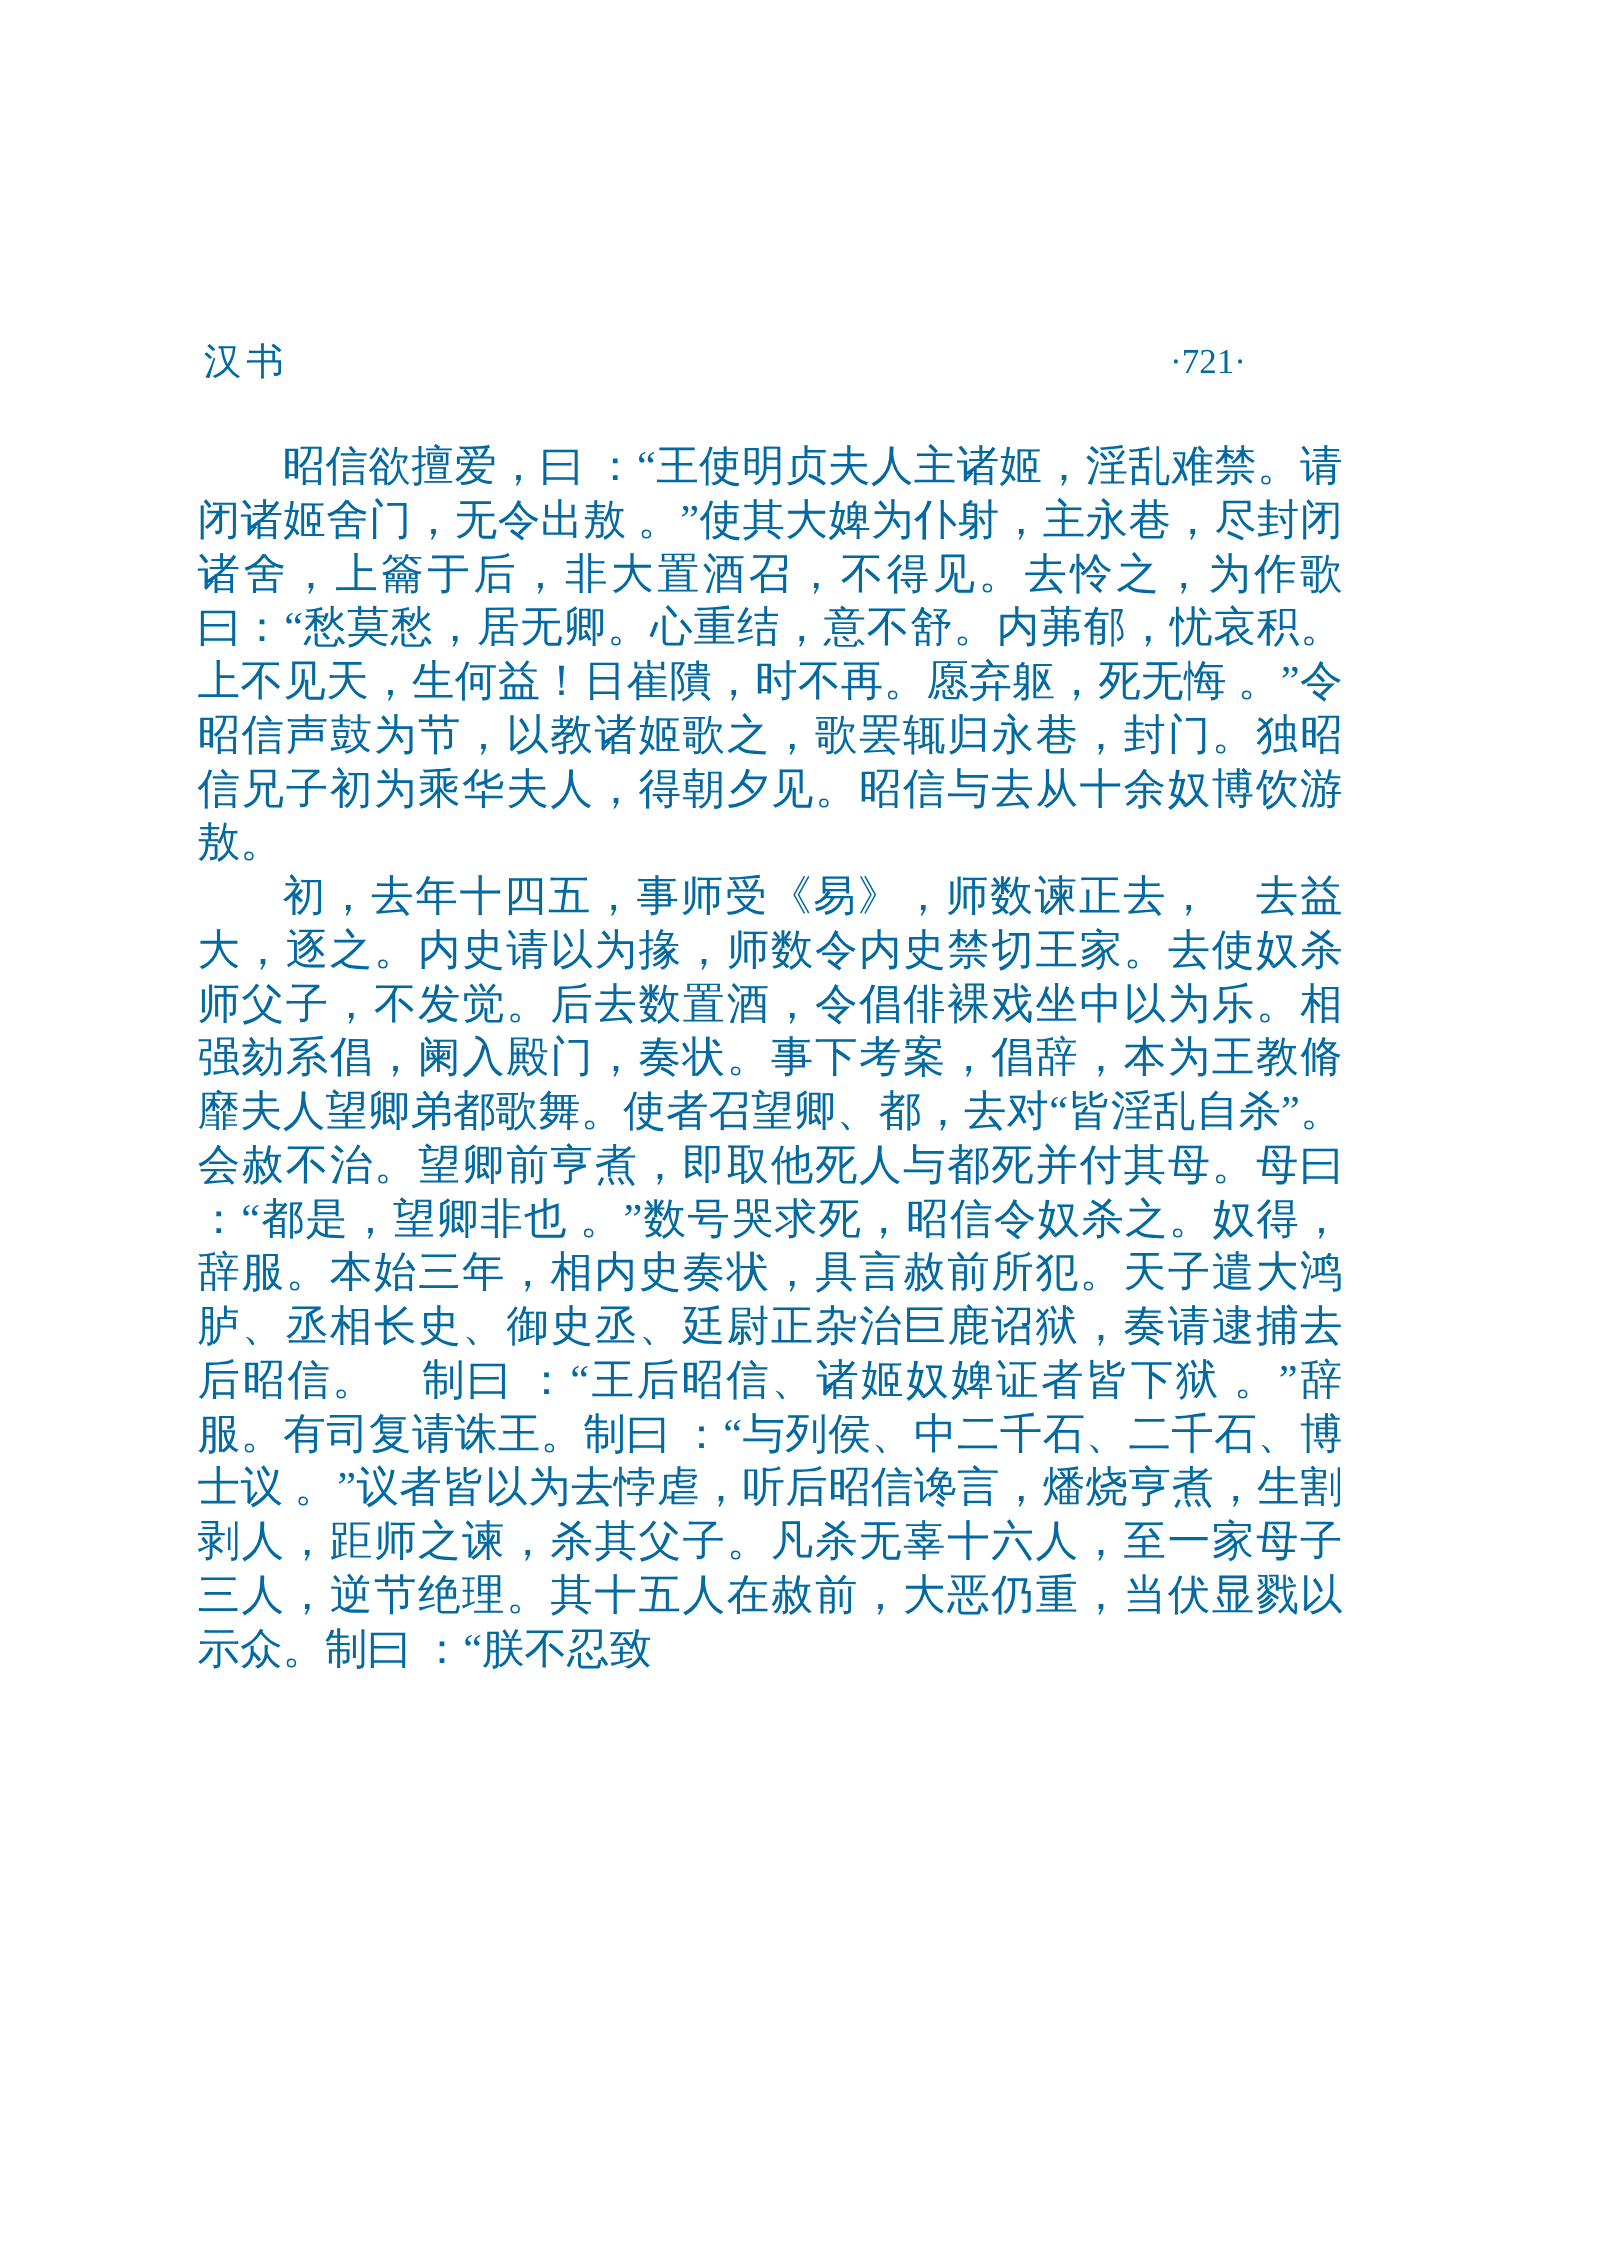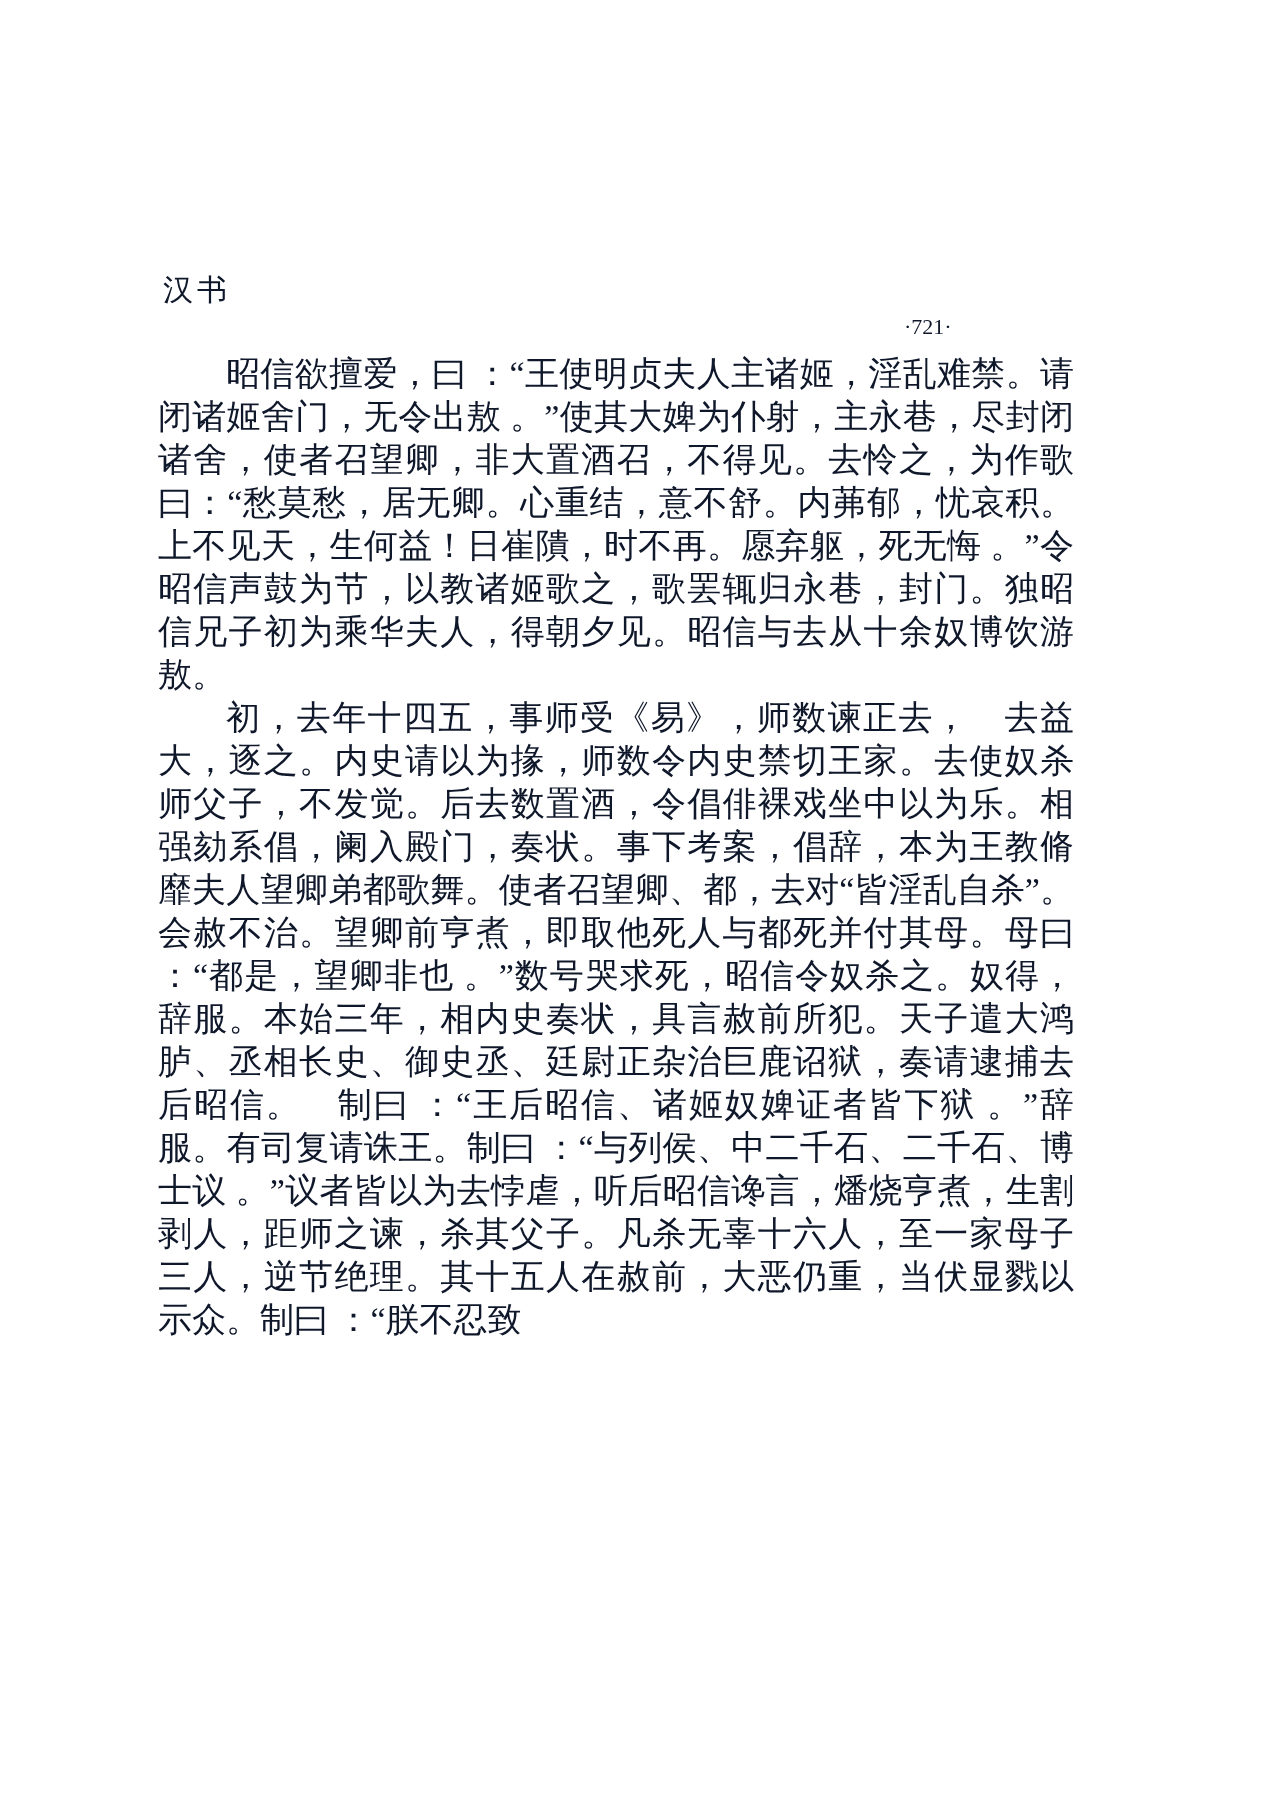--- a/index.html
+++ b/index.html
@@ -7,46 +7,45 @@
     padding: 0;
     background: #ffffff;
   }
   .page {
     position: relative;
     width: 1283px;
     height: 1795px;
     background: #ffffff;
     overflow: hidden;
     font-family: "Liberation Serif", "DejaVu Serif", serif;
-    color: #0f172a;
+    color: #0369a1;
   }
   .running-header {
     position: absolute;
     top: 272px;
     left: 160px;
     width: 916px;
     height: 36px;
   }
   .book-title {
     position: absolute;
     left: 3px;
     top: 0;
     font-size: 30px;
     line-height: 36px;
     letter-spacing: 4px;
     white-space: nowrap;
   }
   .page-number {
     position: absolute;
-    left: 744px;
+    left: 776px;
     top: 0;
-    font-size: 22px;
+    font-size: 28px;
     line-height: 36px;
     white-space: nowrap;
-    margin-top: 37px;
   }
   .text-body {
     position: absolute;
     top: 352px;
     left: 158px;
     width: 916px;
     font-size: 34px;
     line-height: 43px;
     text-align: justify;
   }
@@ -60,17 +59,17 @@
 <body>
 
 <div class="page">
 
   <div class="running-header">
     <span class="book-title">汉书</span>
     <span class="page-number">·721·</span>
   </div>
 
   <div class="text-body">
-    <p>昭信欲擅爱，曰 ：“王使明贞夫人主诸姬，淫乱难禁。请闭诸姬舍门，无令出敖 。”使其大婢为仆射，主永巷，尽封闭诸舍，使者召望卿，非大置酒召，不得见。去怜之，为作歌曰：“愁莫愁，居无卿。心重结，意不舒。内茀郁，忧哀积。上不见天，生何益！日崔隤，时不再。愿弃躯，死无悔 。”令昭信声鼓为节，以教诸姬歌之，歌罢辄归永巷，封门。独昭信兄子初为乘华夫人，得朝夕见。昭信与去从十余奴博饮游敖。</p>
+    <p>昭信欲擅爱，曰 ：“王使明贞夫人主诸姬，淫乱难禁。请闭诸姬舍门，无令出敖 。”使其大婢为仆射，主永巷，尽封闭诸舍，上籥于后，非大置酒召，不得见。去怜之，为作歌曰：“愁莫愁，居无卿。心重结，意不舒。内茀郁，忧哀积。上不见天，生何益！日崔隤，时不再。愿弃躯，死无悔 。”令昭信声鼓为节，以教诸姬歌之，歌罢辄归永巷，封门。独昭信兄子初为乘华夫人，得朝夕见。昭信与去从十余奴博饮游敖。</p>
     <p>初，去年十四五，事师受《易》，师数谏正去，　去益大，逐之。内史请以为掾，师数令内史禁切王家。去使奴杀师父子，不发觉。后去数置酒，令倡俳裸戏坐中以为乐。相强劾系倡，阑入殿门，奏状。事下考案，倡辞，本为王教脩靡夫人望卿弟都歌舞。使者召望卿、都，去对“皆淫乱自杀”。　会赦不治。望卿前亨煮，即取他死人与都死并付其母。母曰 ：“都是，望卿非也 。”数号哭求死，昭信令奴杀之。奴得，辞服。本始三年，相内史奏状，具言赦前所犯。天子遣大鸿胪、丞相长史、御史丞、廷尉正杂治巨鹿诏狱，奏请逮捕去后昭信。　制曰 ：“王后昭信、诸姬奴婢证者皆下狱 。”辞服。有司复请诛王。制曰 ：“与列侯、中二千石、二千石、博士议 。”议者皆以为去悖虐，听后昭信谗言，燔烧亨煮，生割剥人，距师之谏，杀其父子。凡杀无辜十六人，至一家母子三人，逆节绝理。其十五人在赦前，大恶仍重，当伏显戮以示众。制曰 ：“朕不忍致</p>
   </div>
 
 </div>
 
 </body></html>

